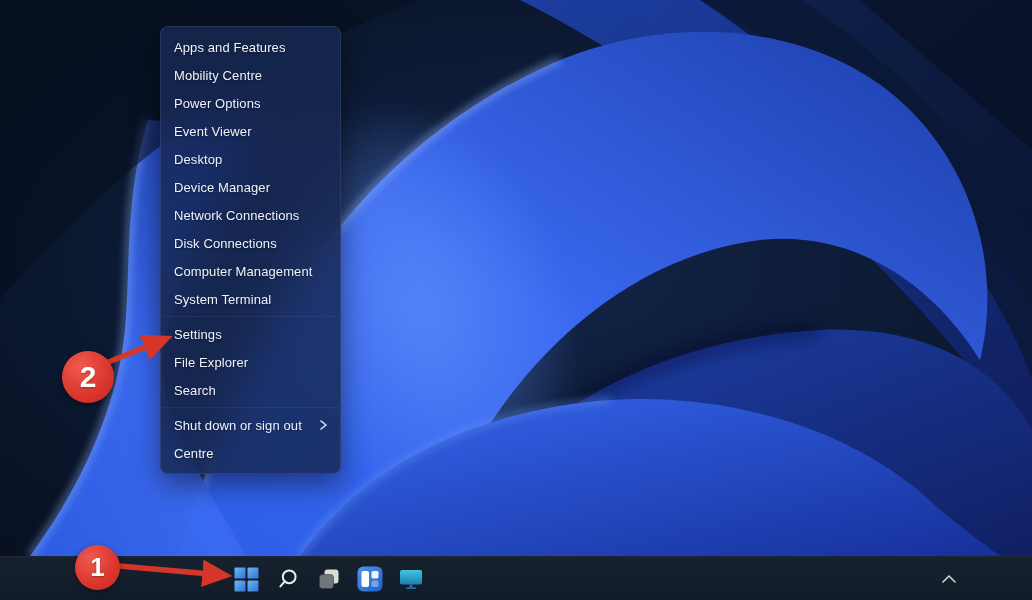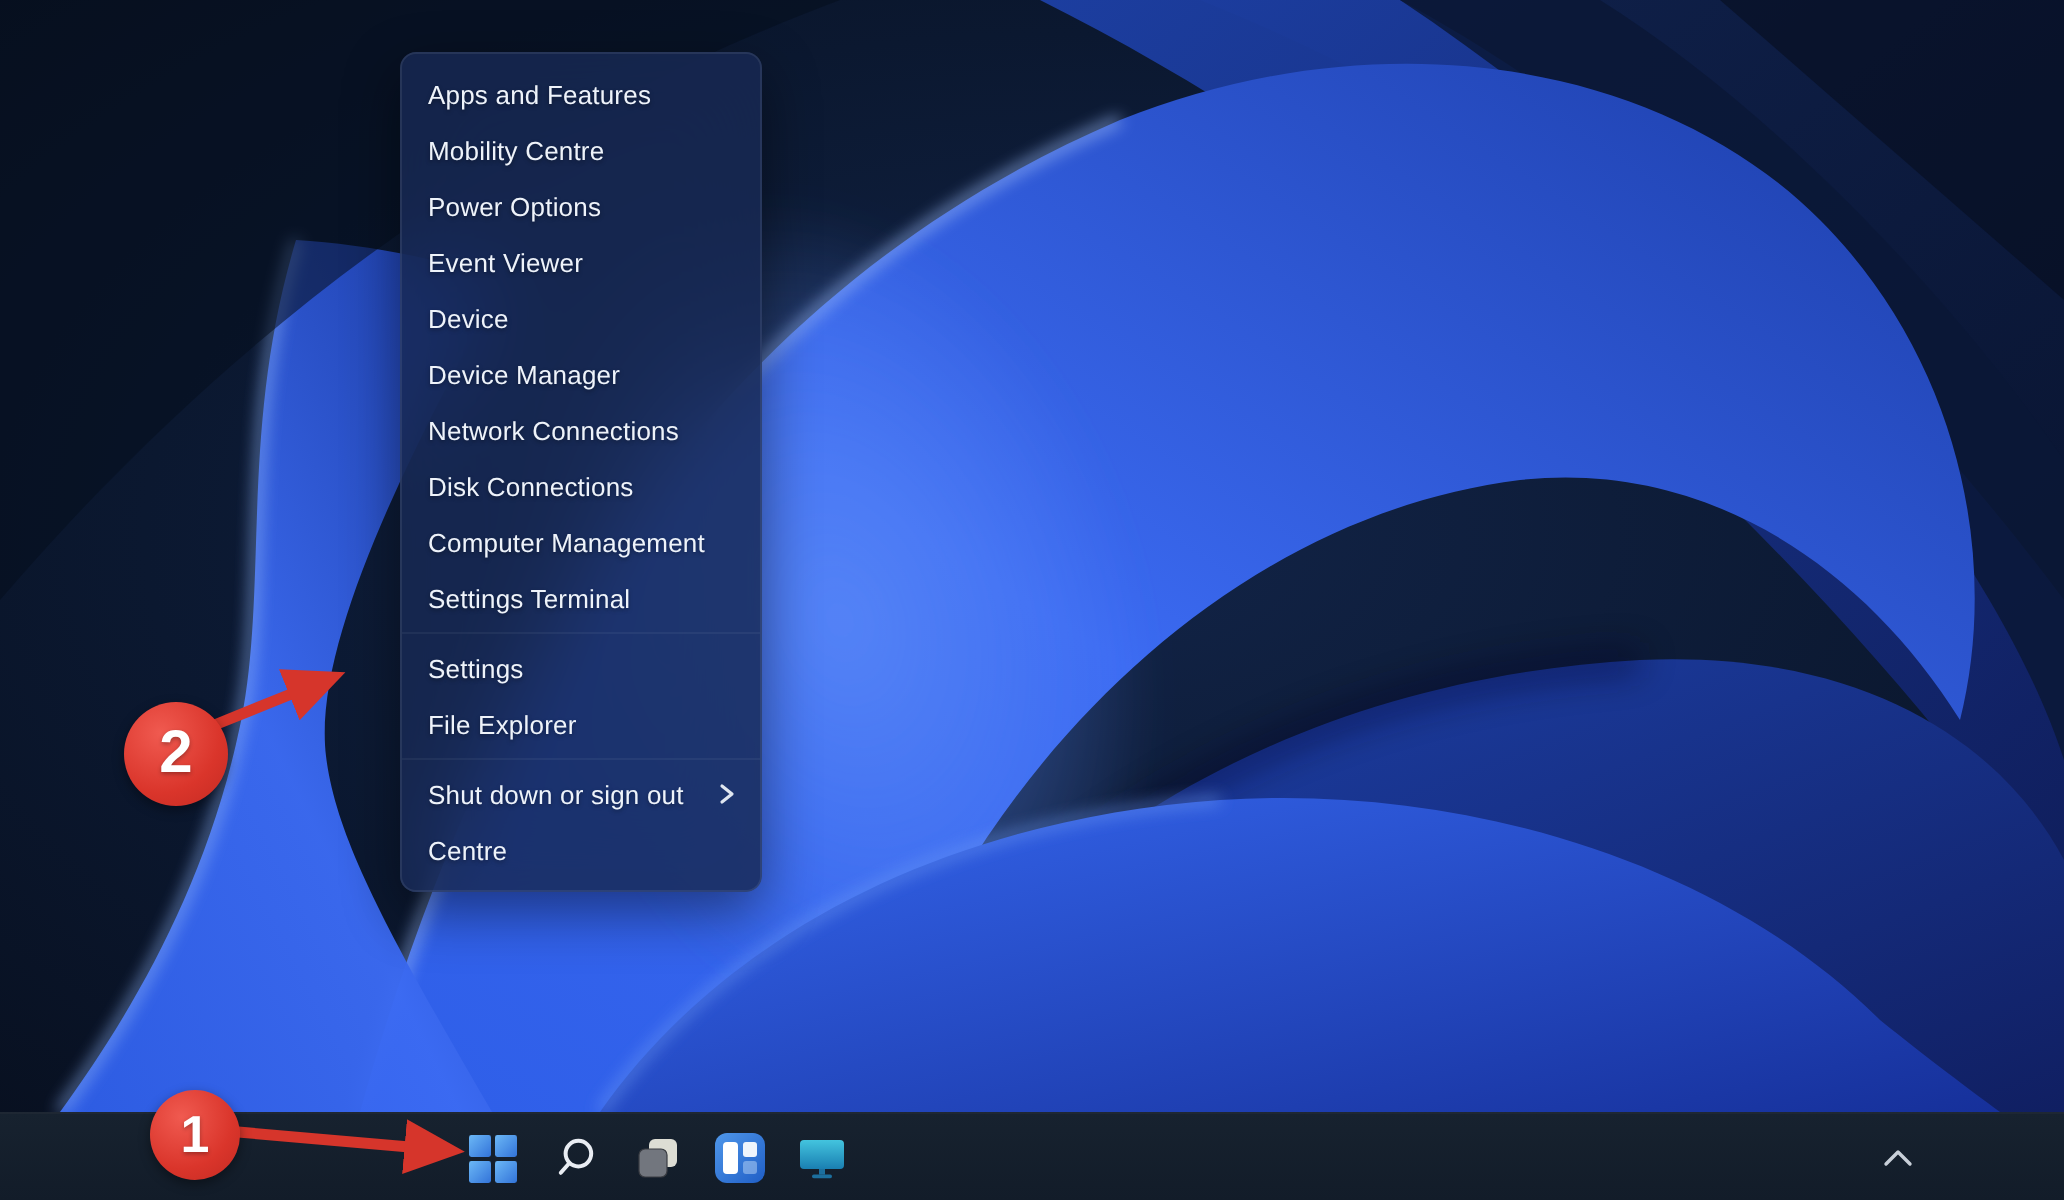--- a/index.html
+++ b/index.html
@@ -15,21 +15,20 @@
   .quick-menu {
     position:absolute; left:160px; top:26px; width:181px;
     background:rgba(24,40,82,0.84);
     -webkit-backdrop-filter: blur(22px) saturate(1.25);
     backdrop-filter: blur(22px) saturate(1.25);
     border:1px solid rgba(255,255,255,0.08);
     border-radius:8px;
     box-shadow:0 10px 28px rgba(0,0,0,0.45);
     padding:6px 0;
     z-index:5;
-    margin-left:40px;
   }
   .menu-item {
     position:relative; height:28px; display:flex; align-items:center;
     padding:0 12px 0 13px; cursor:default;
     color:#eef3fa; font-size:13px; letter-spacing:0.1px;
     text-shadow:0 1px 2px rgba(0,0,0,0.35);
     white-space:nowrap;
   }
   .menu-item.highlighted { background:rgba(255,255,255,0.09); }
   .menu-separator { height:1px; margin:3px 0; background:rgba(255,255,255,0.05); }
@@ -150,50 +149,54 @@
       </div>
       <div class="menu-item">
         <span class="menu-item-label">Power Options</span>
 
       </div>
       <div class="menu-item">
         <span class="menu-item-label">Event Viewer</span>
 
       </div>
       <div class="menu-item">
-        <span class="menu-item-label">Device</span>
+        <span class="menu-item-label">Desktop</span>
 
       </div>
       <div class="menu-item">
         <span class="menu-item-label">Device Manager</span>
 
       </div>
       <div class="menu-item">
         <span class="menu-item-label">Network Connections</span>
 
       </div>
       <div class="menu-item">
         <span class="menu-item-label">Disk Connections</span>
 
       </div>
       <div class="menu-item">
         <span class="menu-item-label">Computer Management</span>
 
       </div>
       <div class="menu-item">
-        <span class="menu-item-label">Settings Terminal</span>
+        <span class="menu-item-label">System Terminal</span>
 
       </div>
       <div class="menu-separator"></div>
       <div class="menu-item">
         <span class="menu-item-label">Settings</span>
 
       </div>
       <div class="menu-item">
         <span class="menu-item-label">File Explorer</span>
+
+      </div>
+      <div class="menu-item">
+        <span class="menu-item-label">Search</span>
 
       </div>
       <div class="menu-separator"></div>
       <div class="menu-item has-submenu">
         <span class="menu-item-label">Shut down or sign out</span>
         <svg class="submenu-chevron" width="12" height="14" viewBox="0 0 12 14">
           <polyline points="4,3 9,7 4,11" fill="none" stroke="#dfe6f0" stroke-width="1.6" stroke-linecap="round" stroke-linejoin="round"></polyline>
         </svg>
       </div>
       <div class="menu-item">

